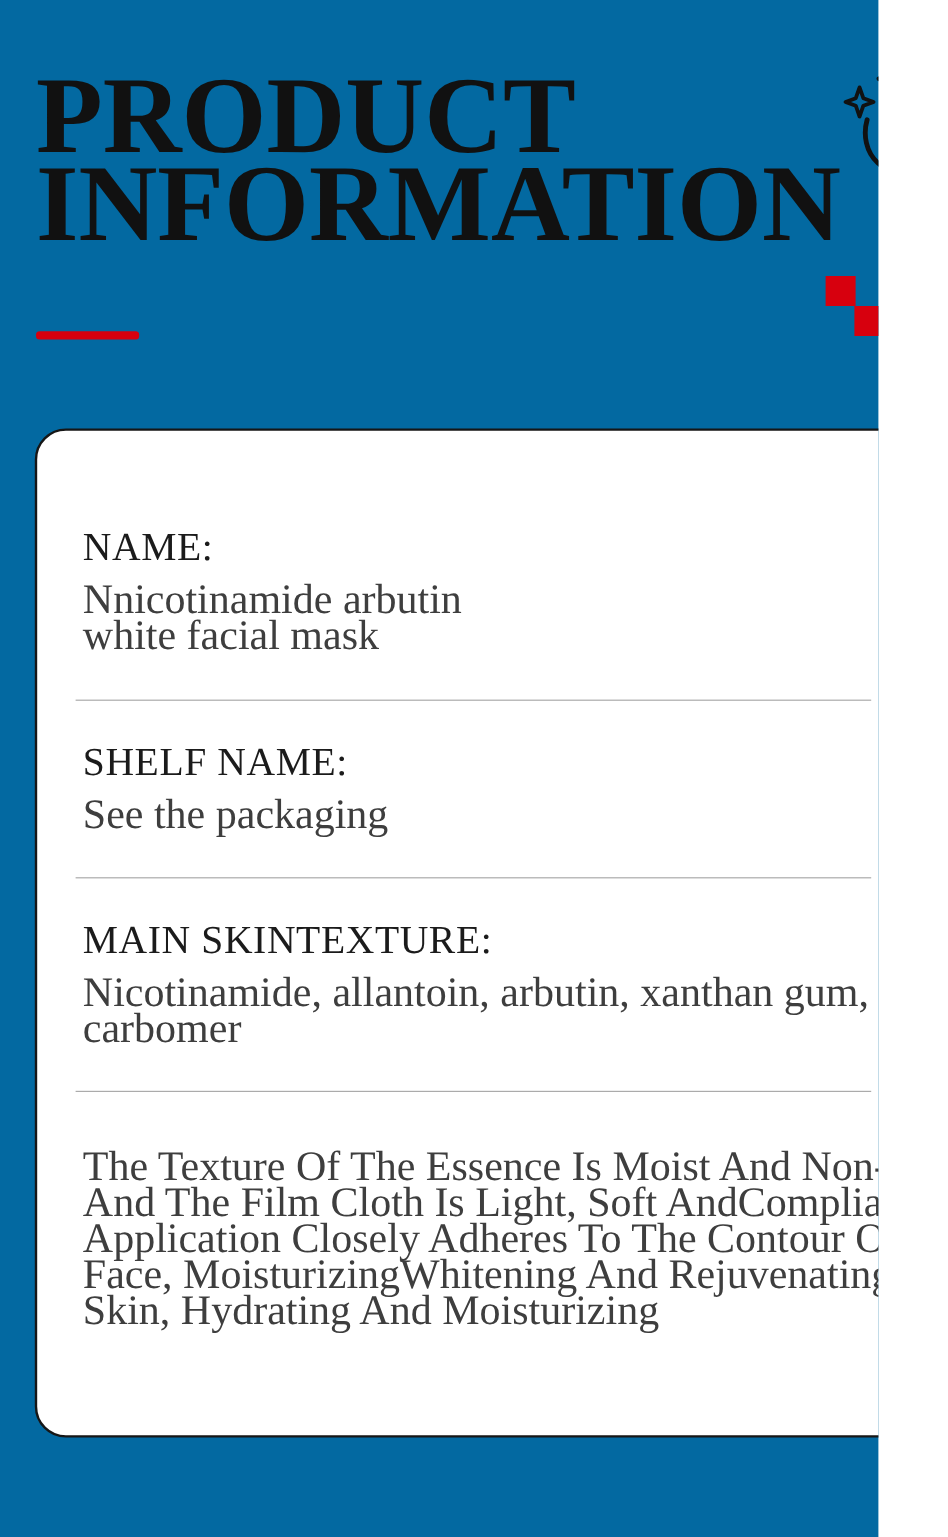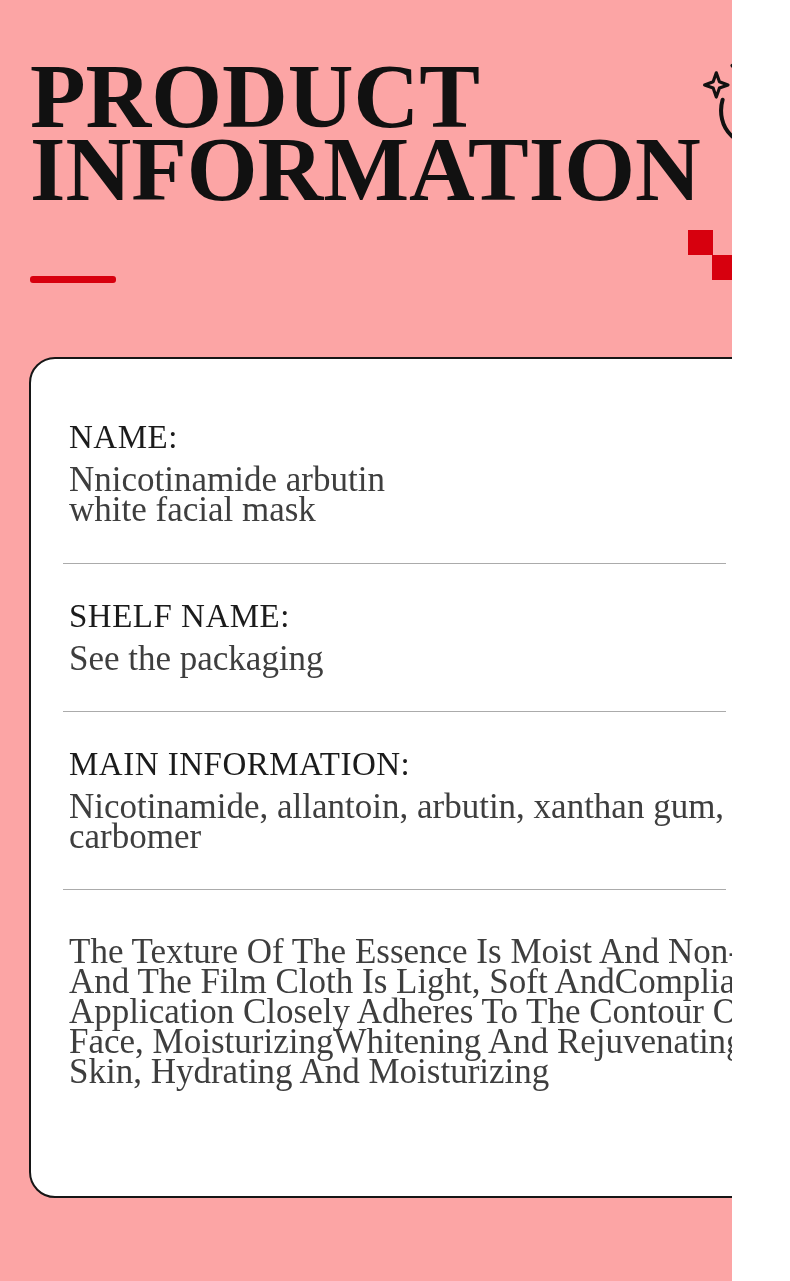--- a/index.html
+++ b/index.html
@@ -1,20 +1,20 @@
 <!DOCTYPE html>
 <html><head>
 <meta charset="utf-8">
 <style>
   html, body { margin: 0; padding: 0; background: #ffffff; }
   #canvas {
     position: relative;
     width: 732px;
     height: 1281px;
-    background: #fca5a5;
+    background: #0369a1;
     overflow: hidden;
     font-family: "Liberation Serif", "DejaVu Serif", serif;
   }
 
   
   .page-title {
     position: absolute;
     left: 30px;
     top: 60px;
     font-size: 91px;
@@ -68,21 +68,21 @@
     width: 729px;
     height: 841px;
     box-sizing: border-box;
     border: 2px solid #161616;
     border-radius: 26px;
     background: #ffffff;
   }
   .sec {
     padding: 36px 26px 37px 38px;
   }
-  .sec-first { padding-top: 62px; padding-bottom: 38px; flex-direction: column; }
+  .sec-first { padding-top: 82px; padding-bottom: 38px; flex-direction: column; }
   .two-col { display: flex; }
   .col-left  { width: 366px; flex: none; }
   .col-right { flex: 1; }
 
   .sec h3 {
     margin: 0;
     font-size: 33px;
     line-height: 33px;
     font-weight: 400;
     color: #1b1b1b;
@@ -152,21 +152,21 @@
     <div class="sec two-col">
       <div class="col-left">
         <h3>SHELF NAME:</h3>
         <p class="value">See the packaging</p>
       </div>
     </div>
 
     <hr class="divider">
 
     <div class="sec">
-      <h3>MAIN INFORMATION:</h3>
+      <h3>MAIN SKINTEXTURE:</h3>
       <p class="value">Nicotinamide, allantoin, arbutin, xanthan gum, glycerin
 carbomer</p>
     </div>
 
     <hr class="divider">
 
     <div class="sec">
       <p class="value">The Texture Of The Essence Is Moist And Non-sticky
 And The Film Cloth Is Light, Soft AndCompliant. One
 Application Closely Adheres To The Contour Of The

